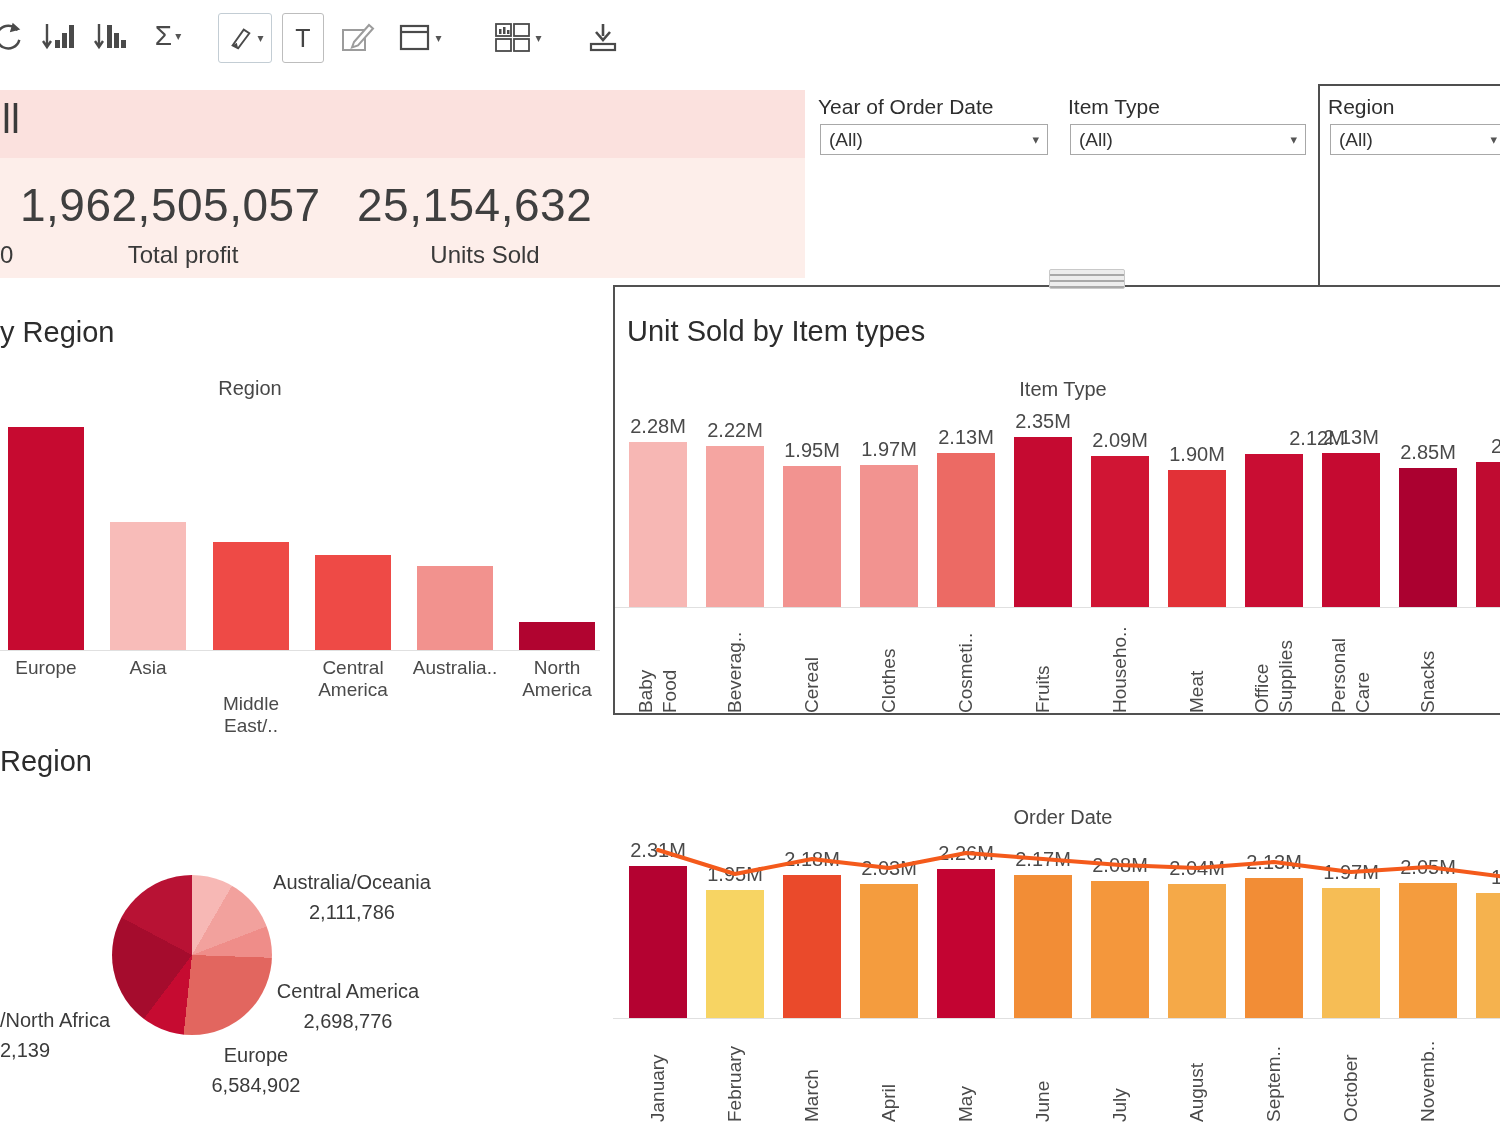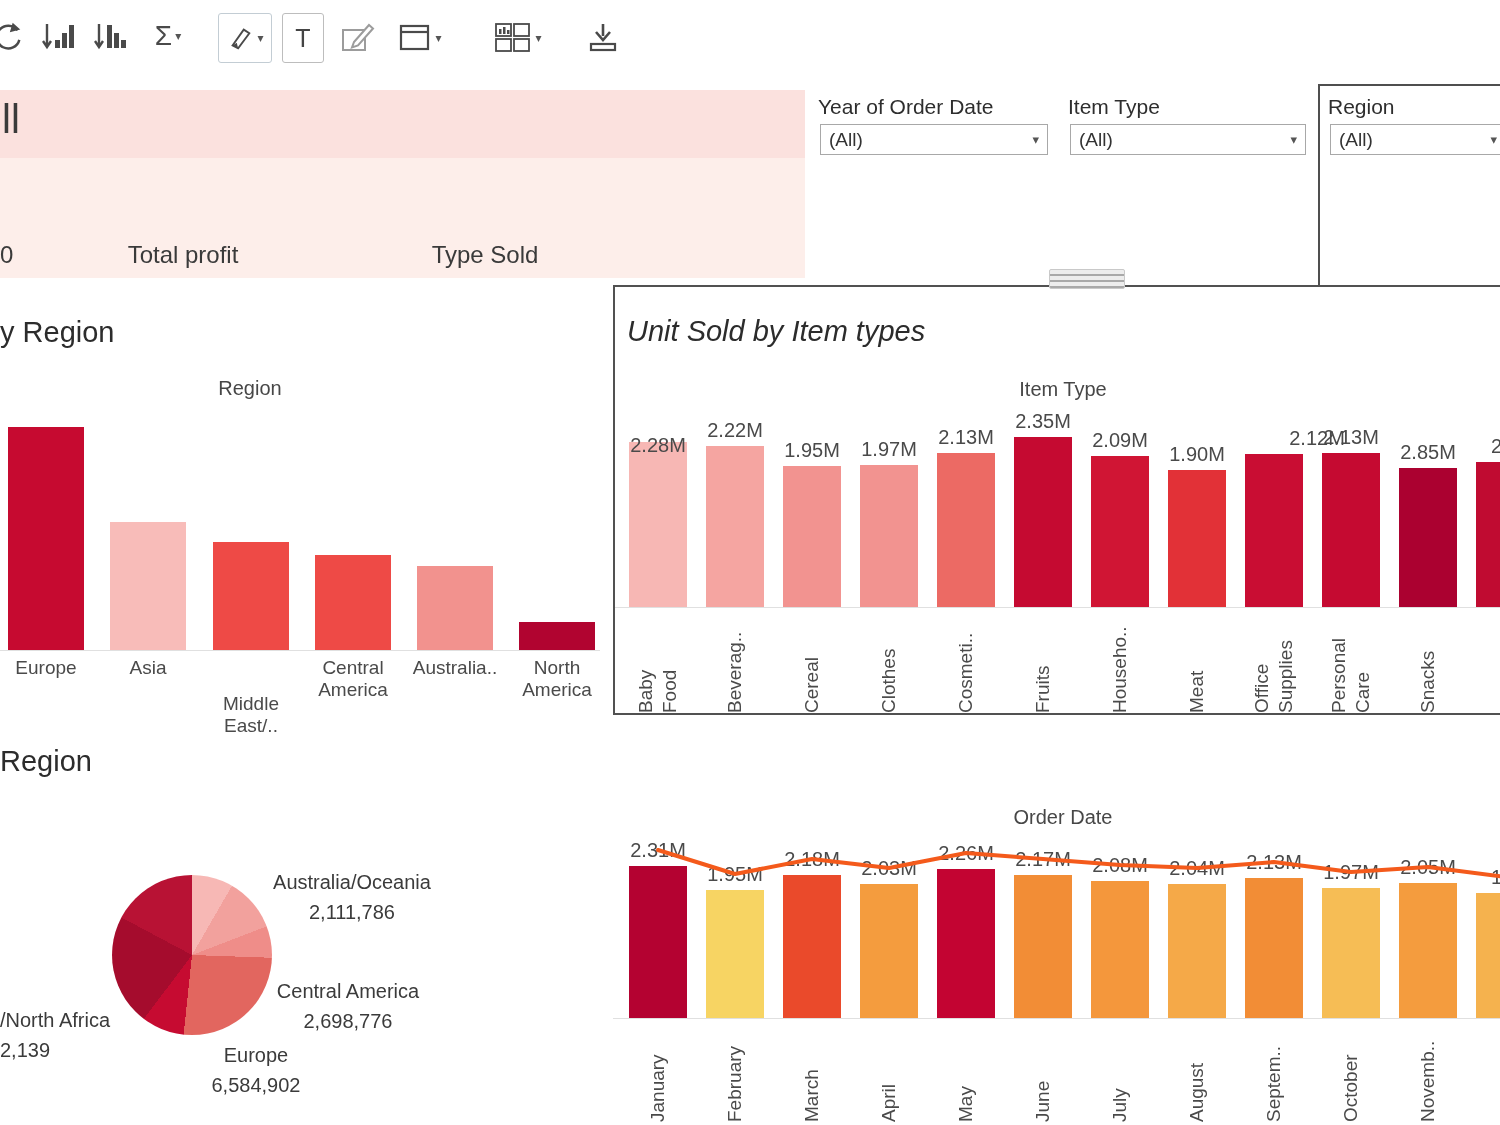--- a/index.html
+++ b/index.html
@@ -116,23 +116,25 @@
         <path d="M11 13 l7 8 7-8" fill="none" stroke="#4a4a4a" stroke-width="2.6"></path>
         <rect x="6" y="25" width="24" height="6" fill="none" stroke="#4a4a4a" stroke-width="2.2"></rect>
       </svg>
     </div>
   </div>
 
   <div class="band1"></div>
   <div class="band-frag">ll</div>
 
   <div class="band2"></div>
+  <div class="kpi-num" style="left:20px;top:178px;">1,962,505,057</div>
+  <div class="kpi-num" style="left:357px;top:178px;">25,154,632</div>
   <div class="kpi-frag">0</div>
   <div class="kpi-label" style="left:108px;top:241px;">Total profit</div>
-  <div class="kpi-label" style="left:410px;top:241px;">Type Sold</div>
+  <div class="kpi-label" style="left:410px;top:241px;">Units Sold</div>
 
   <div class="abs filter-label" style="left:818px;top:95px;">Year of Order Date</div>
   <div class="abs dropdown" style="left:820px;top:124px;width:228px;">
     <span>(All)</span>
     <span class="dd-caret">▾</span>
   </div>
 
   <div class="abs filter-label" style="left:1068px;top:95px;">Item Type</div>
   <div class="abs dropdown" style="left:1070px;top:124px;width:236px;">
     <span>(All)</span>
@@ -145,21 +147,21 @@
     <span>(All)</span>
     <span class="dd-caret">▾</span>
   </div>
 
   <div class="abs chart-title" style="left:0;top:316px;">y Region</div>
   <div class="abs axis-header" style="left:0;top:377px;width:500px;">Region</div>
   <div class="axisline" style="left:0;top:650px;width:600px;"></div>
 
   <div class="panel"></div>
   <div class="grip"></div>
-  <div class="abs chart-title" style="left:627px;top:315px;font-style:italic;">Unit Sold by Item types</div>
+  <div class="abs chart-title" style="left:627px;top:315px;">Unit Sold by Item types</div>
   <div class="abs axis-header" style="left:613px;top:378px;width:900px;">Item Type</div>
   <div class="axisline" style="left:615px;top:607px;width:885px;"></div>
 
   <div class="abs axis-header" style="left:613px;top:806px;width:900px;">Order Date</div>
   <div class="axisline" style="left:613px;top:1018px;width:887px;"></div>
   <svg class="abs" style="left:613px;top:830px;pointer-events:none;z-index:5;" width="900" height="200">
     <polyline id="trend-line" fill="none" stroke-width="4" stroke-linejoin="round" stroke-linecap="round" points="45,20 122,44 199,29 276,38 353,23 430,29 507,35 584,38 661,32 738,42 815,37 892,47" stroke="#f45a1b"></polyline>
   </svg>
 
   <div class="abs chart-title" style="left:0;top:745px;">Region</div>
@@ -190,21 +192,21 @@
 East/..</div>
     <div class="bar" style="left: 315px; top: 555px; width: 76px; height: 95px; background: rgb(238, 74, 70);"></div>
     <div class="cat-label" style="left: 303px; top: 657px; width: 100px;">Central
 America</div>
     <div class="bar" style="left: 417px; top: 566px; width: 76px; height: 84px; background: rgb(242, 146, 142);"></div>
     <div class="cat-label" style="left: 405px; top: 657px; width: 100px;">Australia..</div>
     <div class="bar" style="left: 519px; top: 622px; width: 76px; height: 28px; background: rgb(177, 4, 48);"></div>
     <div class="cat-label" style="left: 507px; top: 657px; width: 100px;">North
 America</div>
     <div class="bar" style="left: 629px; top: 442px; width: 58px; height: 165px; background: rgb(247, 183, 180);"></div>
-    <div class="val-label" style="left: 613px; top: 434px; width: 90px;">2.28M</div>
+    <div class="val-label" style="left: 613px; top: 415px; width: 90px;">2.28M</div>
     <div class="vlabel" style="left: 629px; top: 617px; width: 58px;">
       <span>Baby</span>
       <span>Food</span>
     </div>
     <div class="bar" style="left: 706px; top: 446px; width: 58px; height: 161px; background: rgb(245, 165, 161);"></div>
     <div class="val-label" style="left: 690px; top: 419px; width: 90px;">2.22M</div>
     <div class="vlabel" style="left: 706px; top: 617px; width: 58px;">
       <span>Beverag..</span>
     </div>
     <div class="bar" style="left: 783px; top: 466px; width: 58px; height: 141px; background: rgb(242, 147, 144);"></div>

